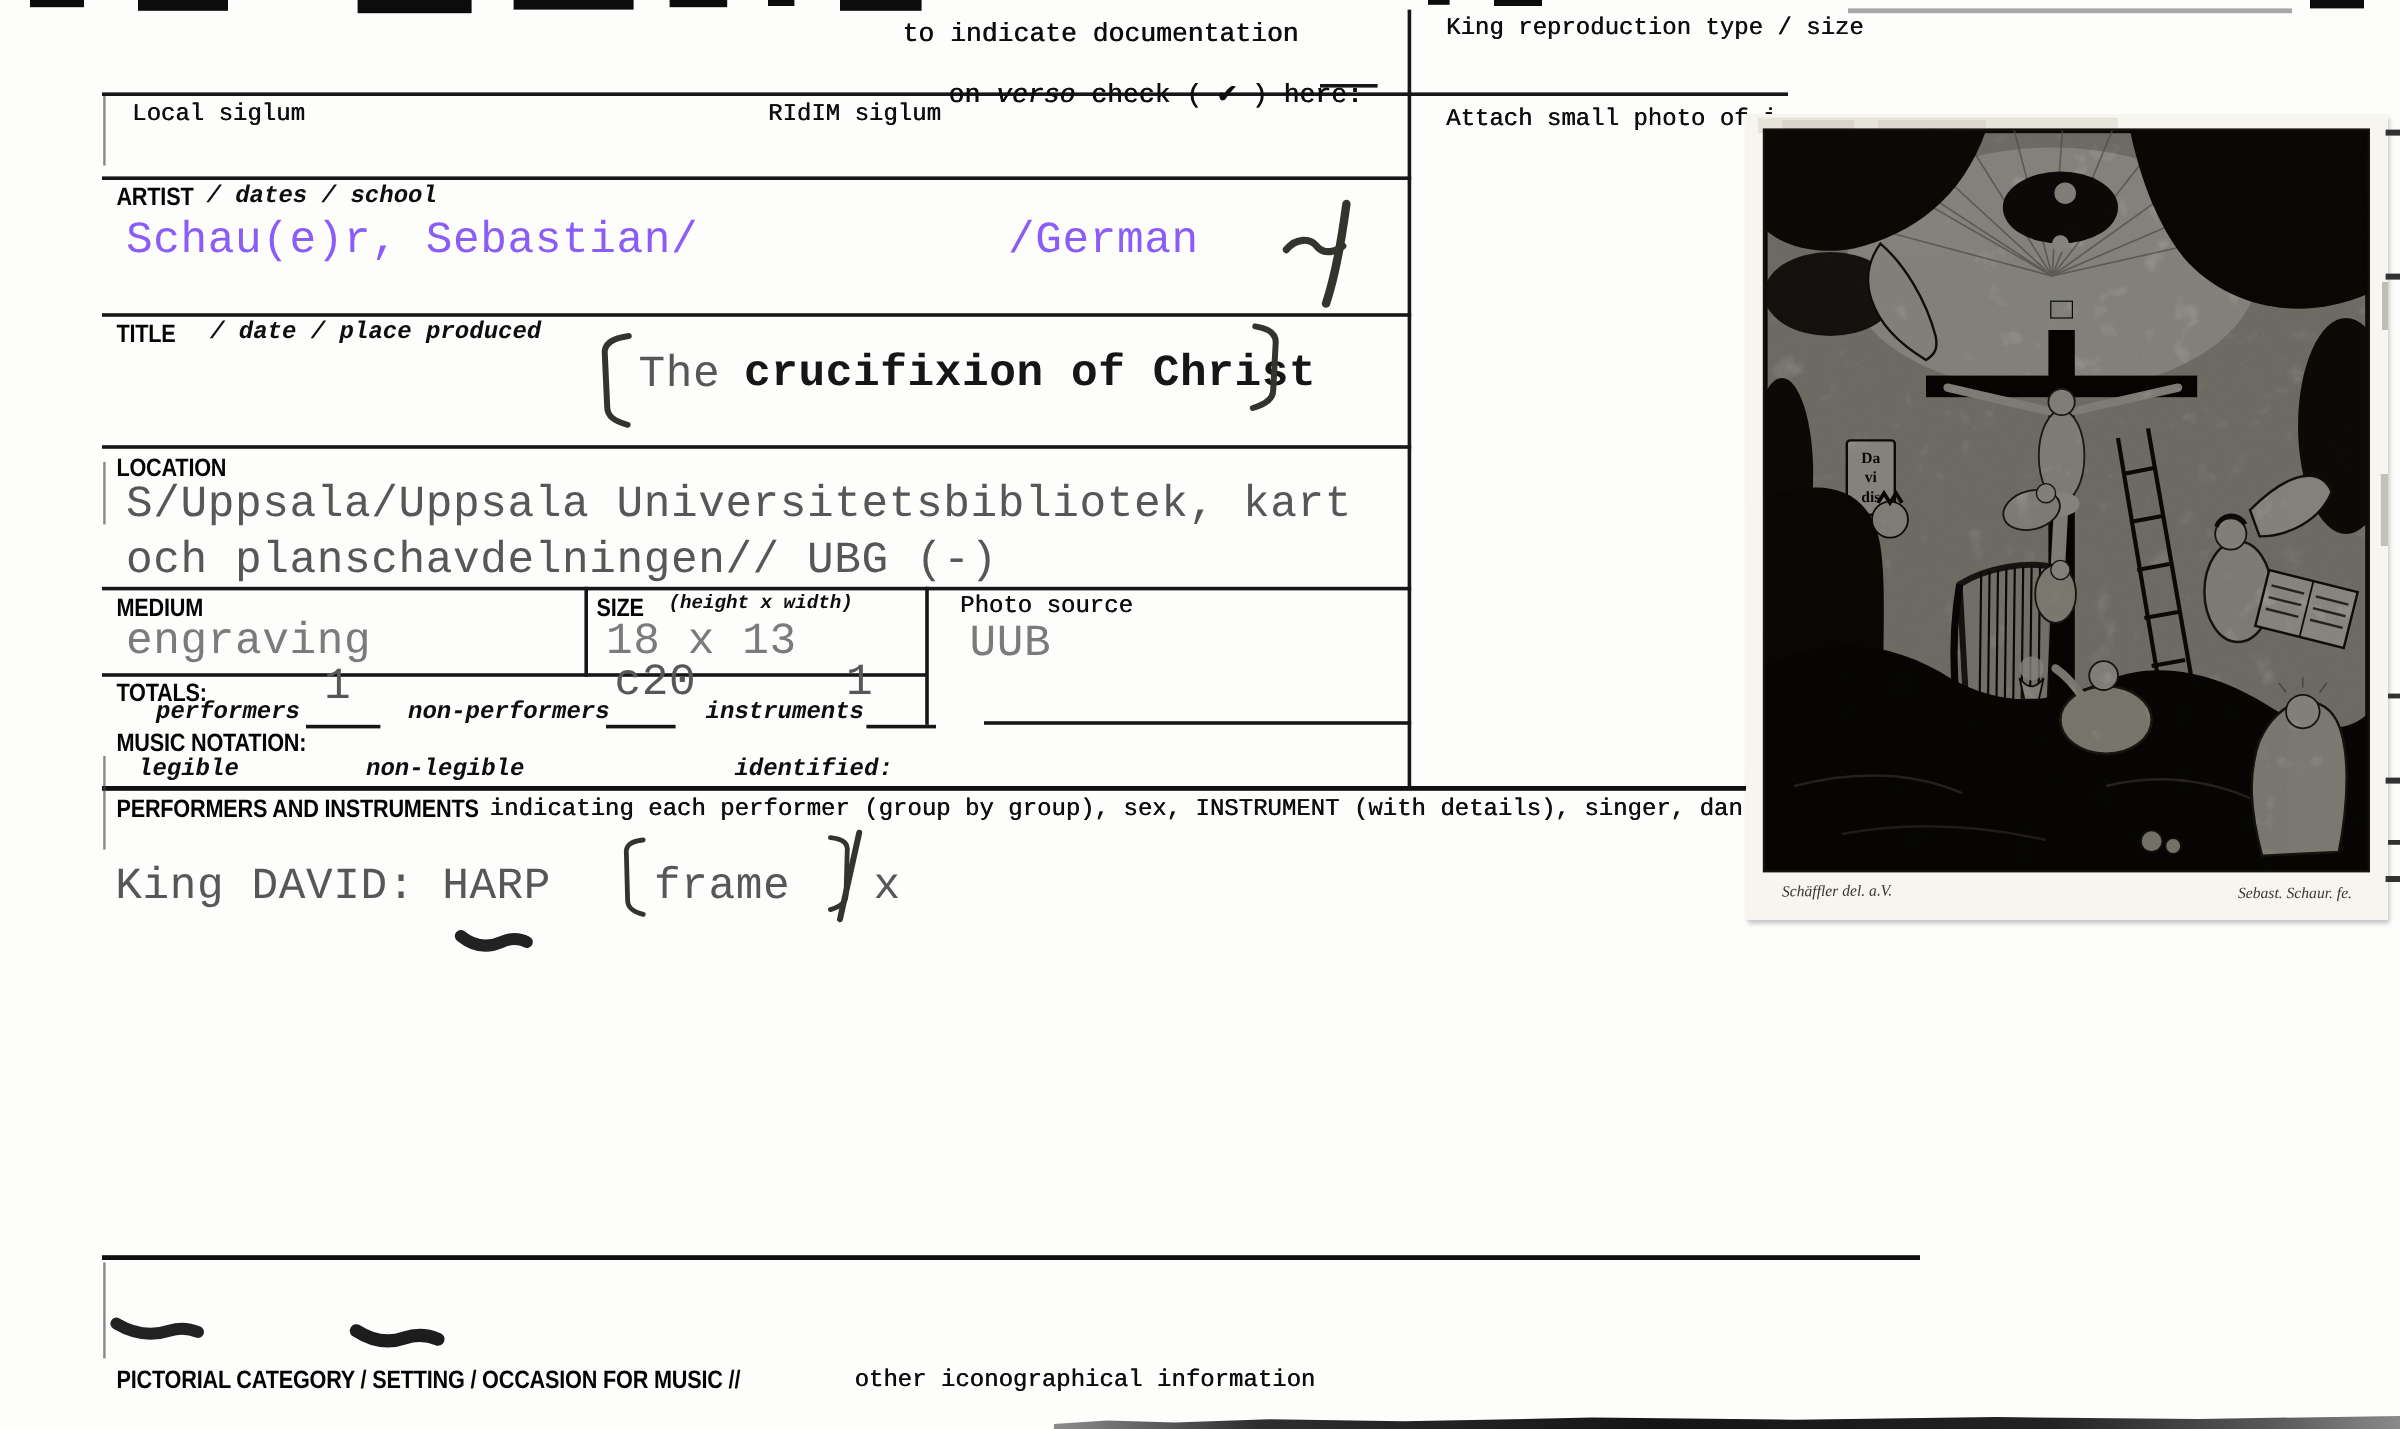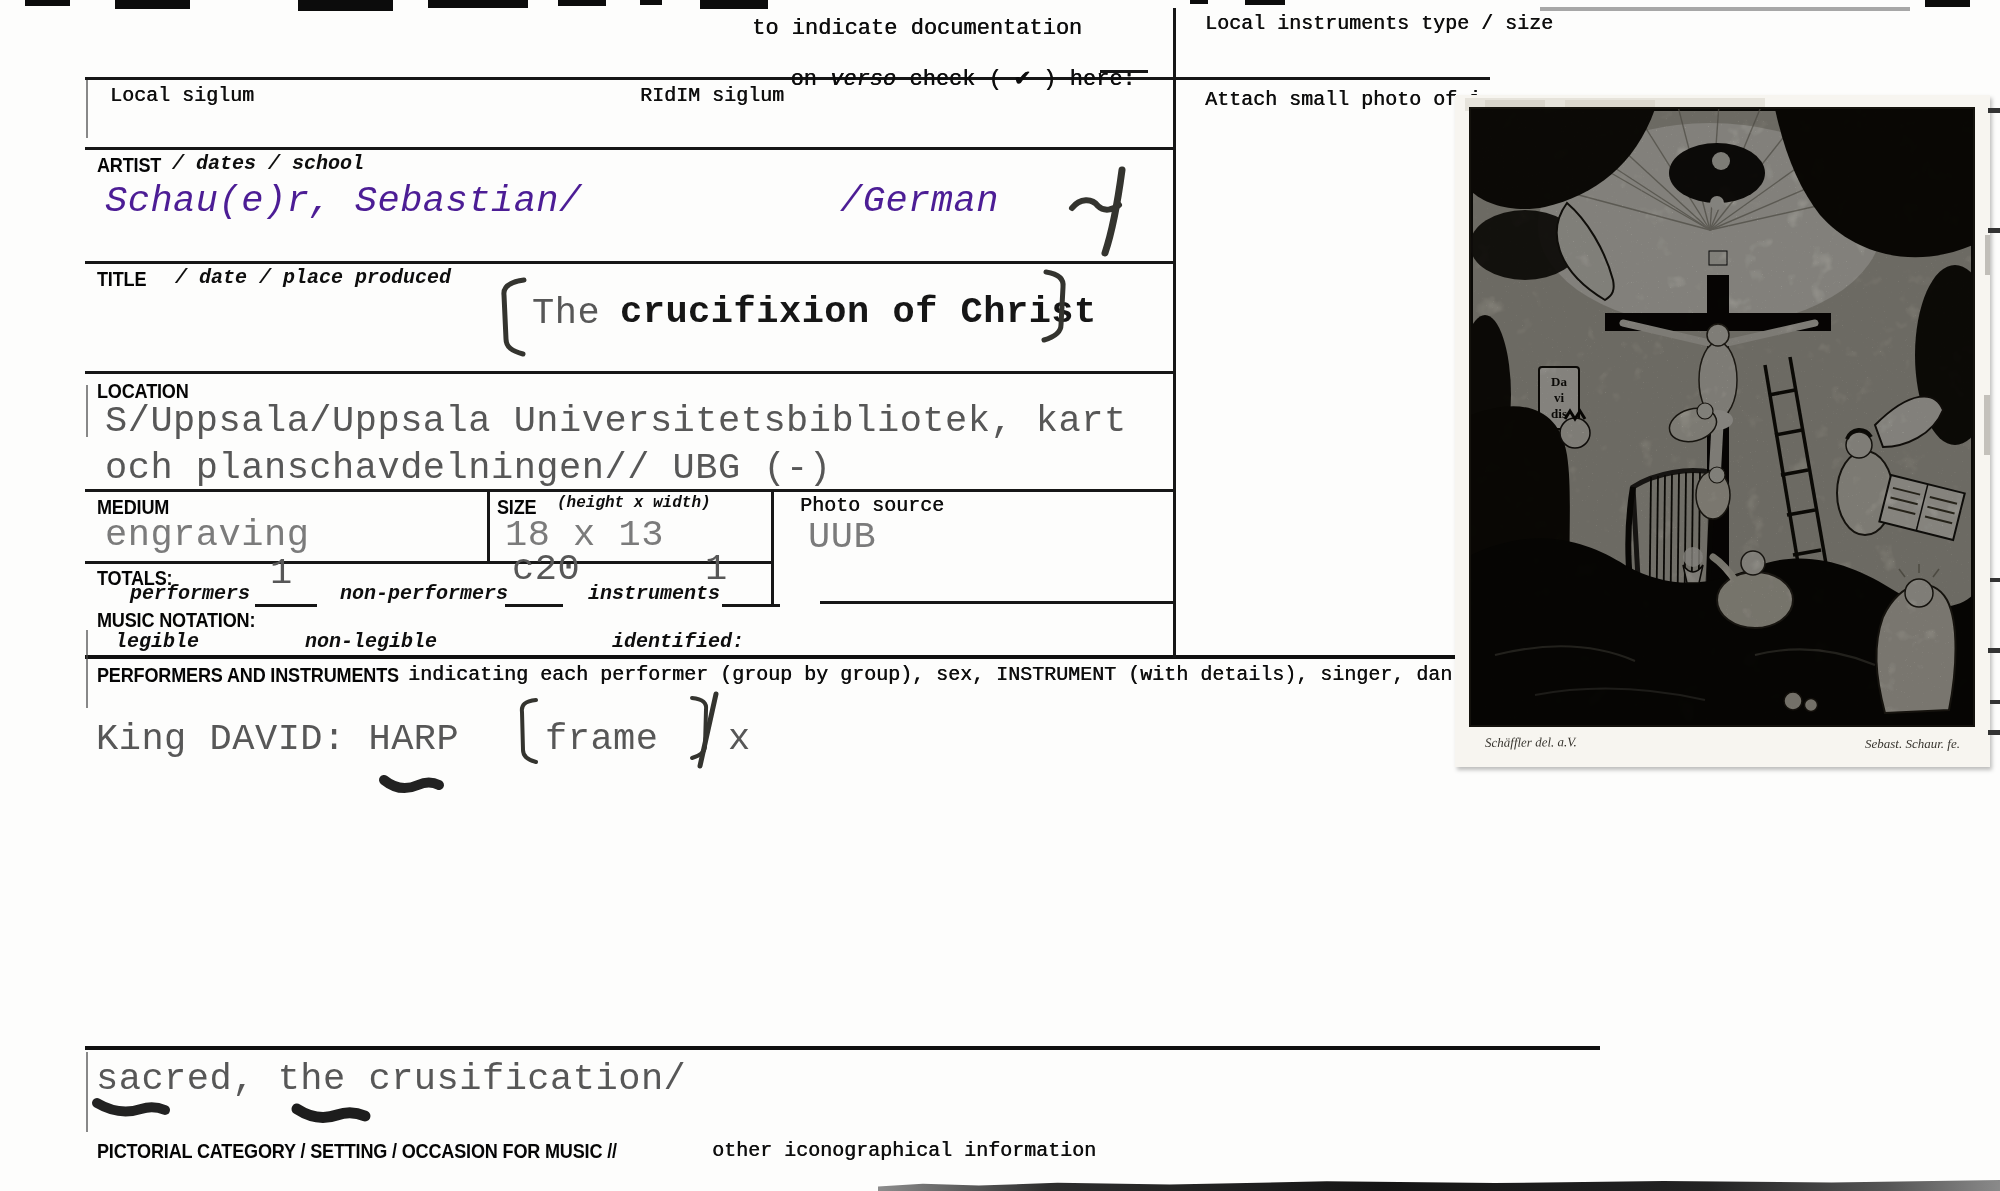--- a/index.html
+++ b/index.html
@@ -14,21 +14,21 @@
   
   .lbl{font-family:"Liberation Sans",sans-serif;font-weight:700;font-size:21px;color:#050505;
        letter-spacing:-0.2px;transform:scaleX(0.86);transform-origin:left top;white-space:pre;}
   
   .sub{font-family:"Liberation Mono",monospace;font-style:italic;font-weight:700;font-size:20px;
        color:#0e0e0e;white-space:pre;}
   
   .typed{font-family:"Liberation Mono",monospace;font-size:37px;color:#575757;white-space:pre;
          letter-spacing:0.5px;}
   .typed-light{color:#7b7b7b;}
-  .typed-dark{color:#4c1d95;font-style:italic;}
+  .typed-dark{color:#8b5cf6;}
   .typed-bold{font-weight:700;color:#161616;letter-spacing:0.5px;}
   .check{font-weight:700;font-size:25px;}
   .ln{background:#171717;}
   .ln-heavy{background:#101010;}
   .blank{background:#161616;height:3px;}
   .smudge{background:#0c0c0c;}
   .edge{background:#4a4a4a;opacity:0.65;}
   .tick{background:#333;}
   .photo{background:#c4b5fd;box-shadow:2px 3px 4px rgba(0,0,0,0.25);}
   .botbar{background:linear-gradient(90deg,#8d8d8d 0%,#2e2e2e 15%,#151515 45%,#232323 74%,#565656 90%,#8a8a8a 100%);
@@ -69,21 +69,21 @@
   <div class="abs smudge" style="left:1245px;top:0;width:40px;height:5px"></div>
   <div class="abs" style="left:1540px;top:7px;width:370px;height:4px;background:#a7a7a7"></div>
   <div class="abs smudge" style="left:1925px;top:0;width:45px;height:7px"></div>
 
   <div class="abs mono-lg" style="left:752px;top:16px">to indicate documentation</div>
   <div class="abs" style="left:752px;top:44px;white-space:pre">
     <span class="mono-lg">on </span><span class="mono-lg" style="font-style:italic">verso</span><span class="mono-lg"> check ( </span><span class="mono-lg check">✔</span><span class="mono-lg"> ) here:</span>
   </div>
   <div class="abs blank" style="left:1100px;top:70px;width:48px"></div>
 
-  <div class="abs mono" style="left:1205px;top:12px">Local instruments type / size</div>
+  <div class="abs mono" style="left:1205px;top:12px">King reproduction type / size</div>
   <div class="abs mono" style="left:1205px;top:88px">Attach small photo of i</div>
 
   <div class="abs mono" style="left:110px;top:84px">Local siglum</div>
   <div class="abs mono" style="left:640px;top:84px">RIdIM siglum</div>
 
   <div class="abs lbl" style="left:97px;top:153px">ARTIST</div>
   <div class="abs sub" style="left:172px;top:152px">/ dates / school</div>
   <div class="abs typed typed-dark" style="left:105px;top:180px">Schau(e)r, Sebastian/</div>
   <div class="abs typed typed-dark" style="left:840px;top:180px">/German</div>
 
@@ -119,21 +119,20 @@
   <div class="abs sub" style="left:115px;top:630px">legible</div>
   <div class="abs sub" style="left:305px;top:630px">non-legible</div>
   <div class="abs sub" style="left:612px;top:630px">identified:</div>
 
   <div class="abs lbl" style="left:97px;top:663px">PERFORMERS AND INSTRUMENTS</div>
   <div class="abs mono" style="left:408px;top:663px">indicating each performer (group by group), sex, INSTRUMENT (with details), singer, dan</div>
   <div class="abs typed" style="left:96px;top:718px">King DAVID: HARP </div>
   <div class="abs typed" style="left:545px;top:718px">frame</div>
   <div class="abs typed" style="left:728px;top:718px">x</div>
 
-  <div class="abs typed" style="left:96px;top:1058px">sacred, the crusification/</div>
   <div class="abs lbl" style="left:97px;top:1139px">PICTORIAL CATEGORY / SETTING / OCCASION FOR MUSIC //</div>
   <div class="abs mono" style="left:712px;top:1139px">other iconographical information</div>
 
   <svg class="abs" style="left:0;top:0" width="2000" height="1191" viewBox="0 0 2000 1191">
     <g fill="none" stroke="#34342f" stroke-linecap="round">
       <path d="M1072,208 c8,-10 20,-10 26,-2 c6,6 15,4 21,-1" stroke-width="6"></path>
       <path d="M1122,170 C1118,200 1112,232 1105,253" stroke-width="7"></path>
       <path d="M524,280 c-15,2 -21,7 -20,15 l2,44 c0,8 6,12 17,15" stroke-width="5"></path>
       <path d="M1046,272 c13,2 18,7 17,15 l-2,38 c0,8 -7,12 -17,15" stroke-width="5"></path>
       <path d="M536,700 c-11,1 -15,5 -14,12 l1,38 c0,7 5,10 13,12" stroke-width="4"></path>

